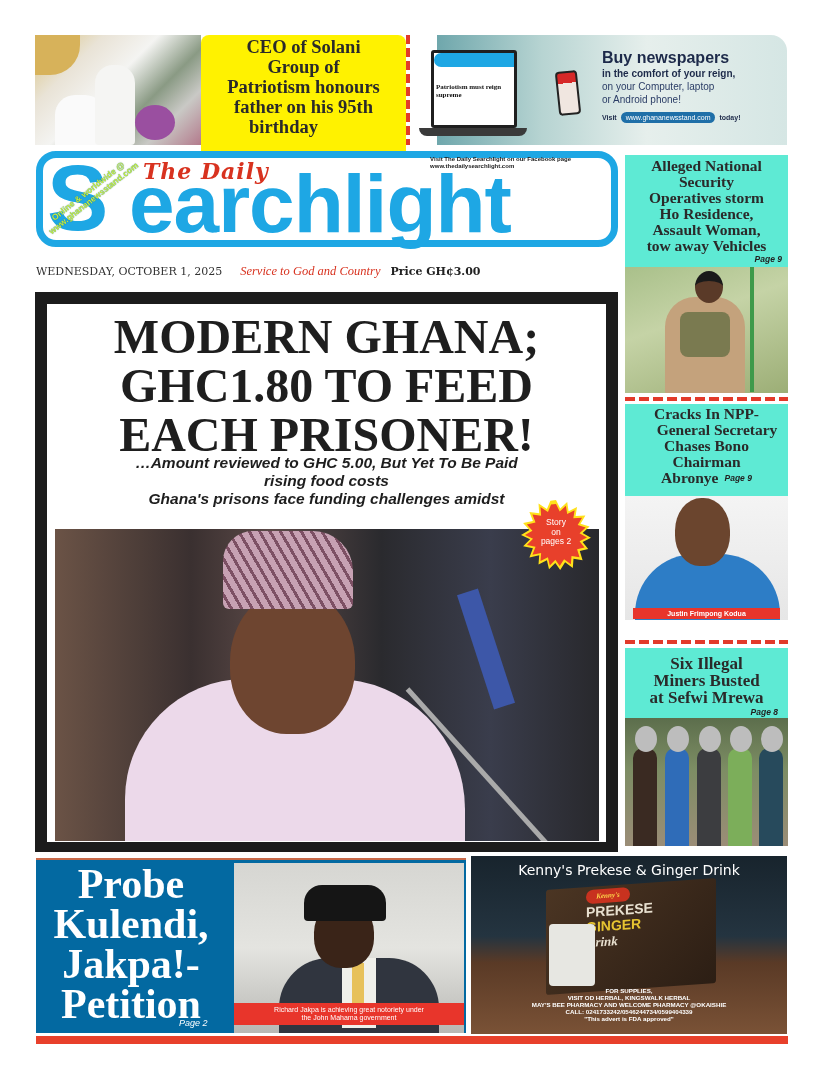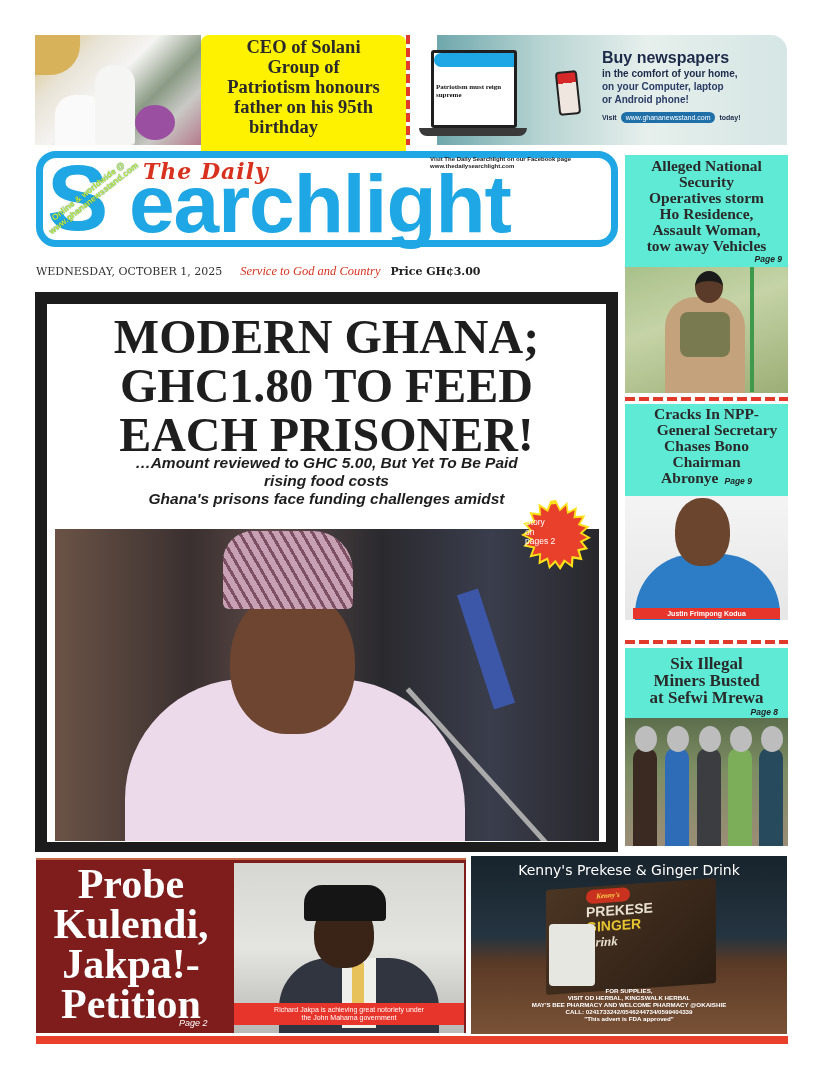--- a/index.html
+++ b/index.html
@@ -57,21 +57,21 @@
   .laptop .story { font-size:7px; font-weight:bold; line-height:8px; padding:16px 2px 0 2px; color:#111; font-family:"Liberation Serif", serif; }
   .laptop .base { position:absolute; left:2px; top:80px; width:108px; height:8px; background:#3a3a3a; border-radius:0 0 8px 8px; }
   .ad-newsstand .phone {
     position:absolute; left:120px; top:36px; width:22px; height:44px; background:#222; border-radius:4px; padding:2px;
     transform: rotate(-6deg);
   }
   .phone .scr { width:100%; height:100%; background:linear-gradient(#d62828 0 25%, #f0e6e0 25% 100%); border-radius:2px; }
   .ad-newsstand .copy { position:absolute; left:165px; top:14px; width:180px; font-family:"Liberation Sans", sans-serif; color:#1d2a4a; }
   .copy .big { font-size:16px; font-weight:bold; line-height:18px; }
   .copy .bold { font-size:10px; font-weight:bold; line-height:13px; }
-  .copy .light { font-size:10px; line-height:13px; color:#2b3d66;font-weight:bold; }
+  .copy .light { font-size:10px; line-height:13px; color:#2b3d66; }
   .copy .visit { margin-top:6px; font-size:7px; font-weight:bold; display:flex; align-items:center; gap:4px; }
   .copy .url { background:#1f6fa8; color:#fff; font-weight:normal; padding:2px 5px; border-radius:8px; font-size:7px; }
 
   
   .masthead {
     left: 36px; top: 151px; width: 582px; height: 96px;
     border: 7px solid #1ea7e4; border-radius: 20px;
     background: #fff;
   }
   .masthead .s-logo {
@@ -149,21 +149,21 @@
     background:#e8402b;
     clip-path: polygon(50% 0%,56% 12%,66% 3%,68% 16%,80% 10%,78% 23%,92% 22%,85% 34%,98% 38%,88% 47%,100% 54%,88% 60%,96% 70%,84% 73%,88% 86%,75% 84%,74% 97%,63% 89%,56% 100%,49% 90%,40% 99%,37% 86%,25% 92%,26% 79%,12% 82%,17% 69%,3% 66%,13% 56%,0% 50%,12% 43%,3% 33%,17% 30%,12% 17%,26% 19%,25% 5%,37% 13%,42% 1%);
     box-shadow: none;
   }
   .burst-outline {
     position:absolute; left:474px; top:196px; width:70px; height:70px;
     background:#ffe11a;
     clip-path: polygon(50% 0%,56% 12%,66% 3%,68% 16%,80% 10%,78% 23%,92% 22%,85% 34%,98% 38%,88% 47%,100% 54%,88% 60%,96% 70%,84% 73%,88% 86%,75% 84%,74% 97%,63% 89%,56% 100%,49% 90%,40% 99%,37% 86%,25% 92%,26% 79%,12% 82%,17% 69%,3% 66%,13% 56%,0% 50%,12% 43%,3% 33%,17% 30%,12% 17%,26% 19%,25% 5%,37% 13%,42% 1%);
   }
   .burst-text {
-    position:absolute; left:478px; top:214px; width:62px; text-align:left;
+    position:absolute; left:478px; top:214px; width:62px; text-align:center;
     font-family:"Liberation Sans", sans-serif; font-size:8.5px; line-height:9.5px; color:#fff;
   }
 
   
   .side-card { left: 625px; width: 163px; }
   .side-yellow { background:#5eead4; text-align:center; position:relative; }
   .side-yellow .hl { font-family:"Liberation Serif", serif; font-weight:bold; font-size:15.5px; line-height:16px; color:#2a2a2a; }
   .side-yellow .pg { font-family:"Liberation Sans", sans-serif; font-style:italic; font-weight:bold; font-size:8.5px; color:#222; }
   .dash-h { height:4px; background: repeating-linear-gradient(to right, #e23a2a 0 10px, transparent 10px 14px); }
 
@@ -181,21 +181,21 @@
     font-family:"Liberation Sans", sans-serif; font-weight:bold; font-size:7px; line-height:11px;
   }
 
   .photo-miners { background: linear-gradient(180deg, #5c6e4c 0%, #7d8d64 40%, #9b8d77 100%); position:relative; overflow:hidden; }
   .photo-miners .m { position:absolute; top:30px; width:24px; height:100px; border-radius:10px 10px 2px 2px; }
   .photo-miners .face { position:absolute; top:8px; width:22px; height:26px; background:#bdbdbd; border-radius:50%; }
 
   
   .kulendi {
     left: 36px; top: 858px; width: 430px; height: 175px;
-    background:#7f1d1d; border-top:2px solid #c86a4a;
+    background:#0369a1; border-top:2px solid #c86a4a;
   }
   .kulendi .hl {
     position:absolute; left:0; top:4px; width:190px; text-align:center;
     font-family:"Liberation Serif", serif; font-weight:bold; font-size:42px; line-height:40px; color:#ffffff;
   }
   .kulendi .pg {
     position:absolute; left:143px; bottom:5px;
     font-family:"Liberation Sans", sans-serif; font-style:italic; font-size:9px; color:#fff;
   }
   .kulendi .photo {
@@ -265,21 +265,21 @@
         <div class="story">Patriotism must reign supreme</div>
       </div>
     </div>
     <div class="base"></div>
   </div>
   <div class="phone">
       <div class="scr"></div>
     </div>
   <div class="copy">
     <div class="big">Buy newspapers</div>
-    <div class="bold">in the comfort of your home,</div>
+    <div class="bold">in the comfort of your reign,</div>
     <div class="light">on your Computer, laptop</div>
     <div class="light">or Android phone!</div>
     <div class="visit">
       <span>Visit</span>
       <span class="url">www.ghananewsstand.com</span>
       <span>today!</span>
     </div>
   </div>
 </div>
 
@@ -350,21 +350,21 @@
   </div>
 </div>
 <div class="abs dash-h" style="left:625px;top:397px;width:163px;"></div>
 
 <div class="abs side-card" style="top:404px;">
   <div class="side-yellow" style="height:92px;padding-top:2px;">
     <div class="hl">Cracks In NPP-</div>
     <div class="hl" style="white-space:nowrap;margin-left:21px;">General Secretary</div>
     <div class="hl">Chases Bono</div>
     <div class="hl">Chairman</div>
-    <div style="display:flex;justify-content:center;align-items:flex-end;gap:6px;">
+    <div style="display:flex;justify-content:center;align-items:center;gap:6px;">
       <span class="hl">Abronye</span>
       <span class="pg">Page 9</span>
     </div>
   </div>
   <div class="photo-kodua" style="height:124px;">
     <div class="shirt"></div>
     <div class="head"></div>
   </div>
   <div class="caption-red" style="margin:-12px 8px 0 8px;position:relative;">Justin Frimpong Kodua</div>
 </div>

